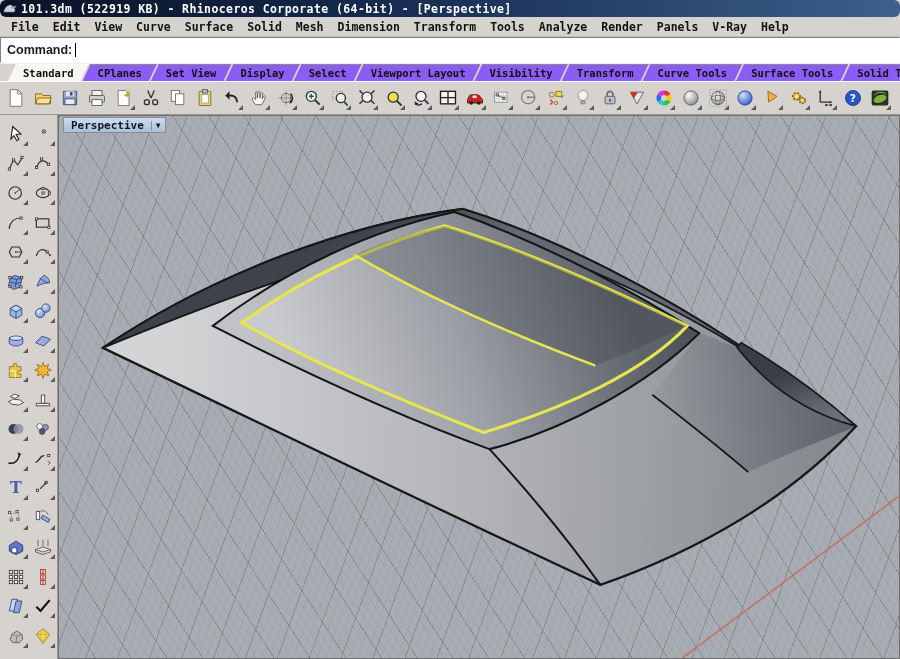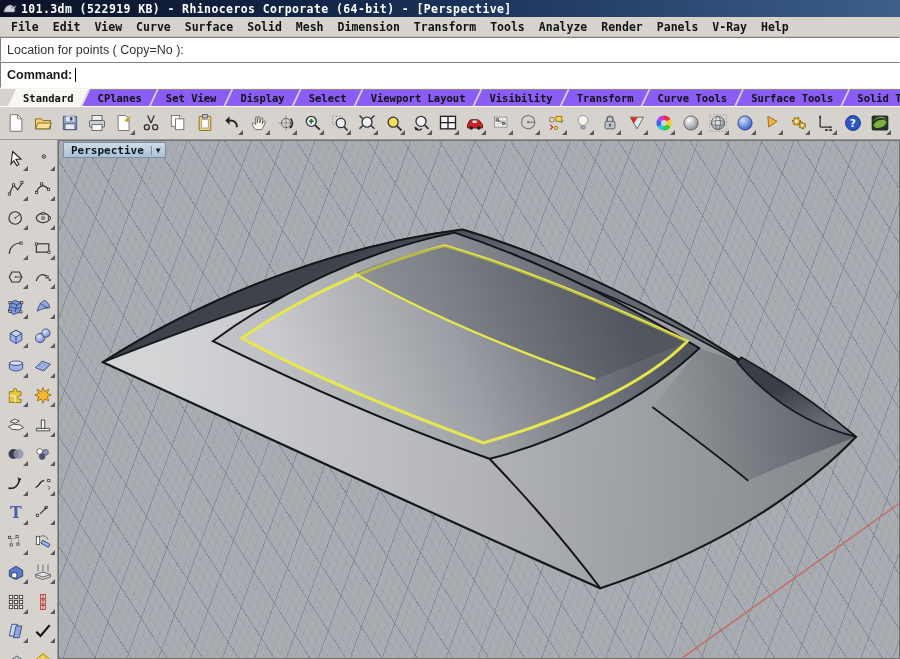--- a/index.html
+++ b/index.html
@@ -2,21 +2,21 @@
 <html><head>
 <meta charset="utf-8">
 <style>
   * { margin:0; padding:0; box-sizing:border-box; }
   html,body { width:900px; height:659px; overflow:hidden; }
   body { font-family:"DejaVu Sans Mono", monospace; background:#d6d3ce; position:relative; }
   #app { width:900px; height:659px; display:flex; flex-direction:column; }
 
   
   .titlebar { height:17px; background:linear-gradient(90deg,#0a1226 0%, #14294d 40%, #3c5f8c 100%);
-    display:flex; align-items:center; padding-left:3px; flex:0 0 auto; }
+    display:flex; align-items:center; padding-left:3px; flex:0 0 auto;border-radius:6px; }
   .titlebar .appicon { width:14px; height:13px; margin-right:4px; flex:0 0 auto; }
   .titlebar .title { color:#fff; font-size:11.5px; font-weight:bold; letter-spacing:.4px; white-space:nowrap; }
 
   
   .menubar { height:20px; background:#d6d3ce; display:flex; align-items:center; padding-left:4px;
     border-bottom:1px solid #c2bfba; flex:0 0 auto; }
   .menubar .mitem { font-size:11.5px; font-weight:bold; color:#111; padding:2px 7px; cursor:default; }
 
   
   .cmdrow { background:#fff; border:1px solid; border-color:#808080 #ffffff #ffffff #808080;
@@ -136,23 +136,20 @@
       <span class="mitem">Dimension</span>
       <span class="mitem">Transform</span>
       <span class="mitem">Tools</span>
       <span class="mitem">Analyze</span>
       <span class="mitem">Render</span>
       <span class="mitem">Panels</span>
       <span class="mitem">V-Ray</span>
       <span class="mitem">Help</span>
     </div>
 
-  <div class="cmdrow history">
-    <span>Location for points ( Copy=No ):</span>
-  </div>
   <div class="cmdrow prompt">
     <span>Command:</span>
     <span></span>
     <span class="caret"></span>
   </div>
 
   <div class="tabbar">
       <span class="tab active">Standard</span>
       <span class="tab">CPlanes</span>
       <span class="tab">Set View</span>

